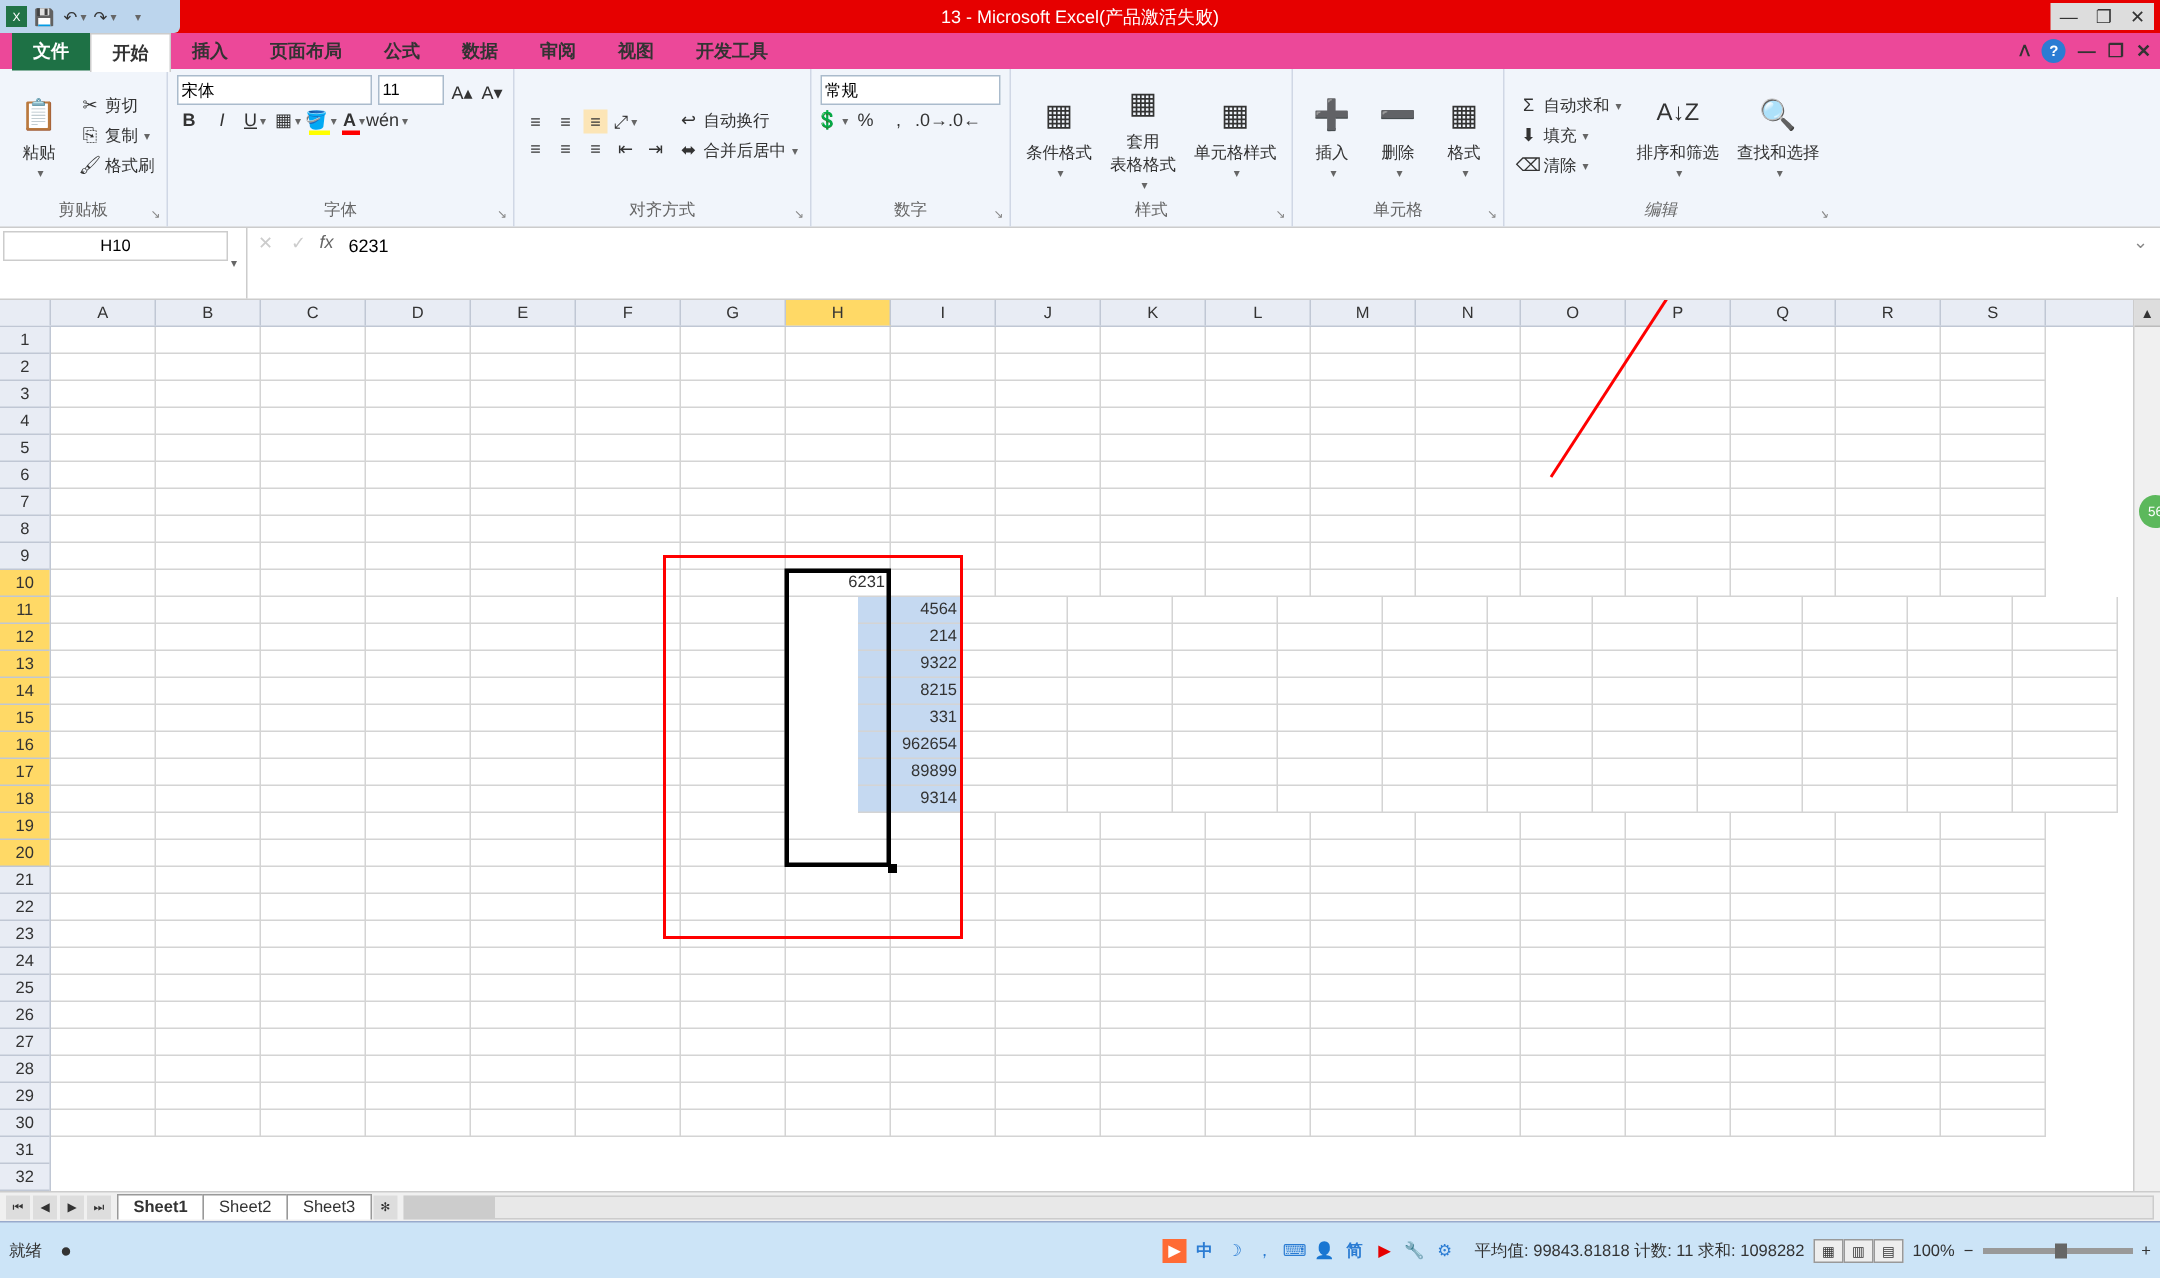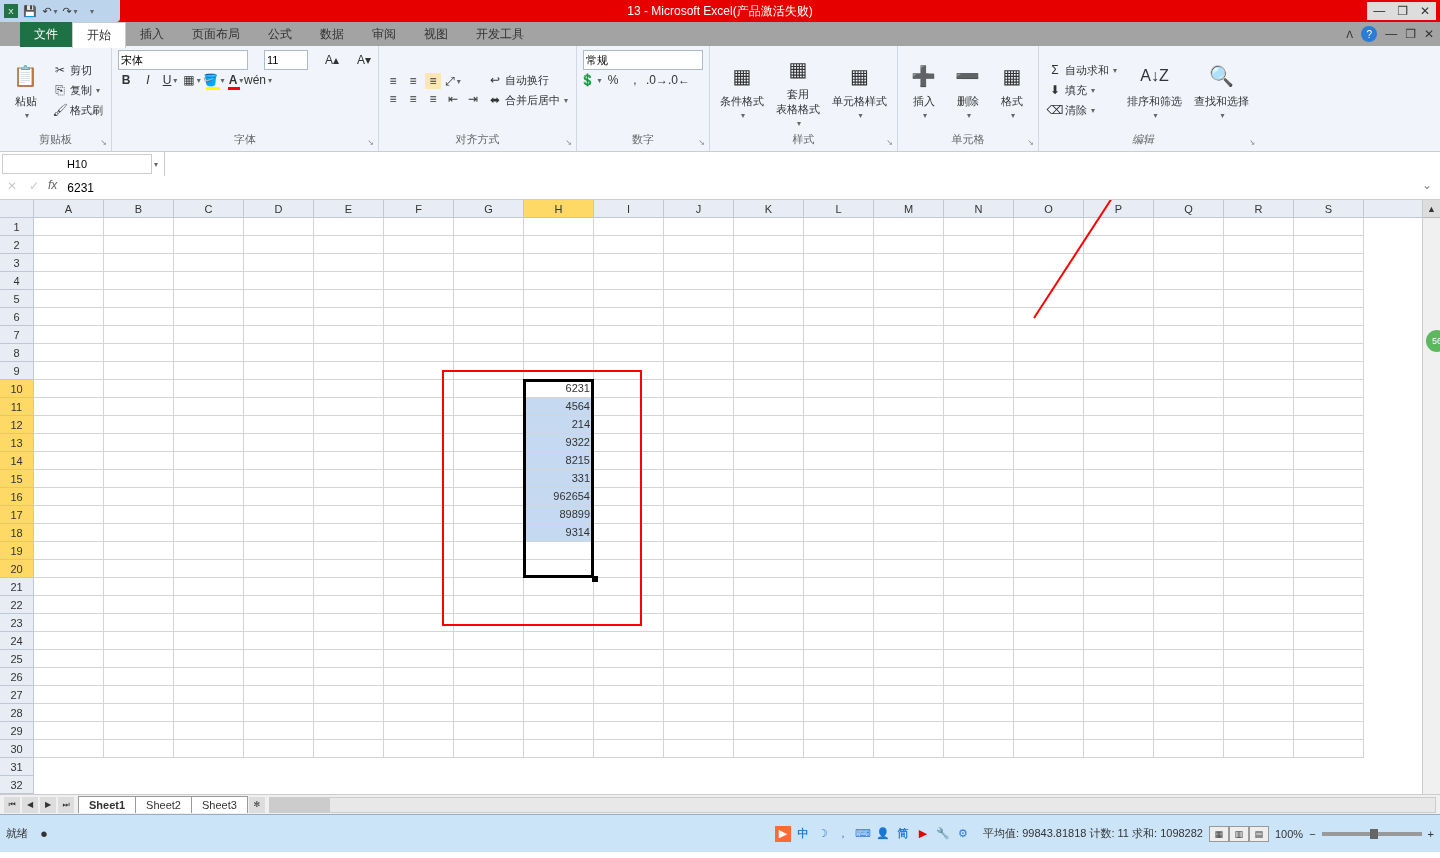--- a/index.html
+++ b/index.html
@@ -7,21 +7,21 @@
 
 
 .title-bar { height: 22px; background: #e60000; display: flex; align-items: center; position: relative; }
 .qat { display: flex; align-items: center; gap: 4px; padding-left: 4px; background: #bcd5ed; height: 22px; width: 120px; border-radius: 0 0 4px 0; }
 .qat-icon { width: 16px; height: 16px; display: flex; align-items: center; justify-content: center; font-size: 11px; }
 .title-text { position: absolute; left: 50%; transform: translateX(-50%); color: #fff; font-size: 12px; }
 .win-controls { position: absolute; right: 4px; display: flex; gap: 12px; color: #333; background: #ddd; padding: 2px 6px; }
 .win-controls span { font-size: 12px; cursor: default; }
 
 
-.menu-tabs { height: 24px; background: #a3a3a3; display: flex; align-items: center; padding-left: 20px; }
+.menu-tabs { height: 24px; background: #ec4899; display: flex; align-items: center; padding-left: 8px; font-weight: bold; }
 .menu-tab { padding: 4px 14px; font-size: 12px; color: #333; cursor: default; }
 .menu-tab.file { background: #1e7145; color: #fff; }
 .menu-tab.active { background: #fff; border: 1px solid #ccc; border-bottom: none; position: relative; top: 1px; }
 .menu-right { position: absolute; right: 6px; display: flex; gap: 8px; align-items: center; }
 .help-icon { width: 16px; height: 16px; border-radius: 50%; background: #2b7cd3; color: #fff; font-size: 10px; display: flex; align-items: center; justify-content: center; }
 
 
 .ribbon { height: 106px; background: #f1f5fb; border-bottom: 1px solid #ccc; display: flex; }
 .ribbon-group { border-right: 1px solid #d0d7e5; display: flex; flex-direction: column; justify-content: space-between; padding: 4px 6px 2px; }
 .ribbon-group-content { flex: 1; display: flex; align-items: center; gap: 4px; }
@@ -33,21 +33,21 @@
 .small-row { display: flex; align-items: center; gap: 2px; font-size: 11px; padding: 1px 2px; }
 .small-icon { width: 16px; height: 16px; display: flex; align-items: center; justify-content: center; font-size: 12px; }
 .vcol { display: flex; flex-direction: column; gap: 2px; }
 .dd { font-size: 8px; color: #666; margin-left: 2px; }
 
 .font-select { width: 130px; height: 20px; border: 1px solid #abc; font-size: 11px; padding: 0 2px; }
 .size-select { width: 44px; height: 20px; border: 1px solid #abc; font-size: 11px; padding: 0 2px; }
 .num-select { width: 120px; height: 20px; border: 1px solid #abc; font-size: 11px; padding: 0 2px; }
 
 
-.formula-bar { height: 48px; border-bottom: 1px solid #ccc; display: flex; flex-direction: column; }
+.formula-bar { height: 48px; border-bottom: 1px solid #ccc; display: flex; }
 .name-box { width: 165px; border-right: 1px solid #ccc; display: flex; align-items: flex-start; padding: 2px; }
 .name-input { width: 150px; height: 20px; border: 1px solid #ccc; text-align: center; font-size: 11px; }
 .fx-area { flex: 1; display: flex; align-items: flex-start; padding: 2px 4px; gap: 6px; position: relative; }
 .fx-label { font-style: italic; font-size: 12px; color: #666; }
 .formula-input { flex: 1; height: 20px; border: none; font-size: 12px; padding: 0 4px; }
 .formula-expand { width: 18px; display: flex; align-items: center; justify-content: center; color: #888; }
 
 
 .grid-area { position: relative; height: 594px; overflow: hidden; }
 .col-headers { height: 18px; display: flex; background: #e8ecf4; border-bottom: 1px solid #c0c7d4; }
@@ -55,21 +55,21 @@
 .col-header { width: 70px; text-align: center; font-size: 11px; border-right: 1px solid #c0c7d4; line-height: 18px; color: #333; }
 .col-header.sel { background: #ffd966; }
 .grid-body { display: flex; height: 576px; }
 .row-headers { width: 34px; background: #e8ecf4; border-right: 1px solid #c0c7d4; }
 .row-header { height: 18px; text-align: center; font-size: 11px; border-bottom: 1px solid #c0c7d4; line-height: 18px; }
 .row-header.sel { background: #ffd966; }
 .cells { position: relative; flex: 1; }
 .cell-grid { position: absolute; top: 0; left: 0; }
 .grid-row { display: flex; height: 18px; }
 .cell { width: 70px; height: 18px; border-right: 1px solid #d4d4d4; border-bottom: 1px solid #d4d4d4; font-size: 11px; text-align: right; padding-right: 3px; line-height: 17px; }
-.cell.selrange { background: #c5d9f1; }
+.cell.selrange { background: #c5d9f1; margin-left: 48px; }
 .cell.active { background: #fff; }
 .selection-border { position: absolute; border: 3px solid #000; pointer-events: none; }
 .selection-handle { position: absolute; width: 6px; height: 6px; background: #000; }
 .red-box { position: absolute; border: 2px solid #ff0000; pointer-events: none; }
 .red-arrow { position: absolute; pointer-events: none; }
 .scroll-v { position: absolute; right: 0; top: 0; width: 18px; height: 100%; background: #f0f0f0; border-left: 1px solid #ccc; }
 .scroll-v-btn { height: 18px; background: #ddd; border-bottom: 1px solid #bbb; text-align: center; font-size: 9px; line-height: 18px; }
 .green-badge { position: absolute; right: -8px; top: 130px; width: 22px; height: 22px; border-radius: 50%; background: #5cb85c; color: #fff; font-size: 9px; display: flex; align-items: center; justify-content: center; }
 
 
@@ -155,21 +155,21 @@
             <span class="small-icon">🖌</span>
             <span>格式刷</span>
           </div>
       </div>
     </div>
     <div class="ribbon-group-label">剪贴板</div>
   </div>
 
   <div class="ribbon-group">
     <div class="ribbon-group-content vcol" style="align-items:flex-start;">
-      <div style="display:flex;gap:16px;align-items:center;">
+      <div style="display:flex;gap:4px;align-items:flex-end;">
         <input class="font-select" value="宋体" style="">
         <input class="size-select" value="11" style="">
         <span class="small-icon">A▴</span>
         <span class="small-icon">A▾</span>
       </div>
       <div style="display:flex;gap:6px;align-items:center;">
         <span class="small-icon">
             <b>B</b>
           </span>
         <span class="small-icon">

